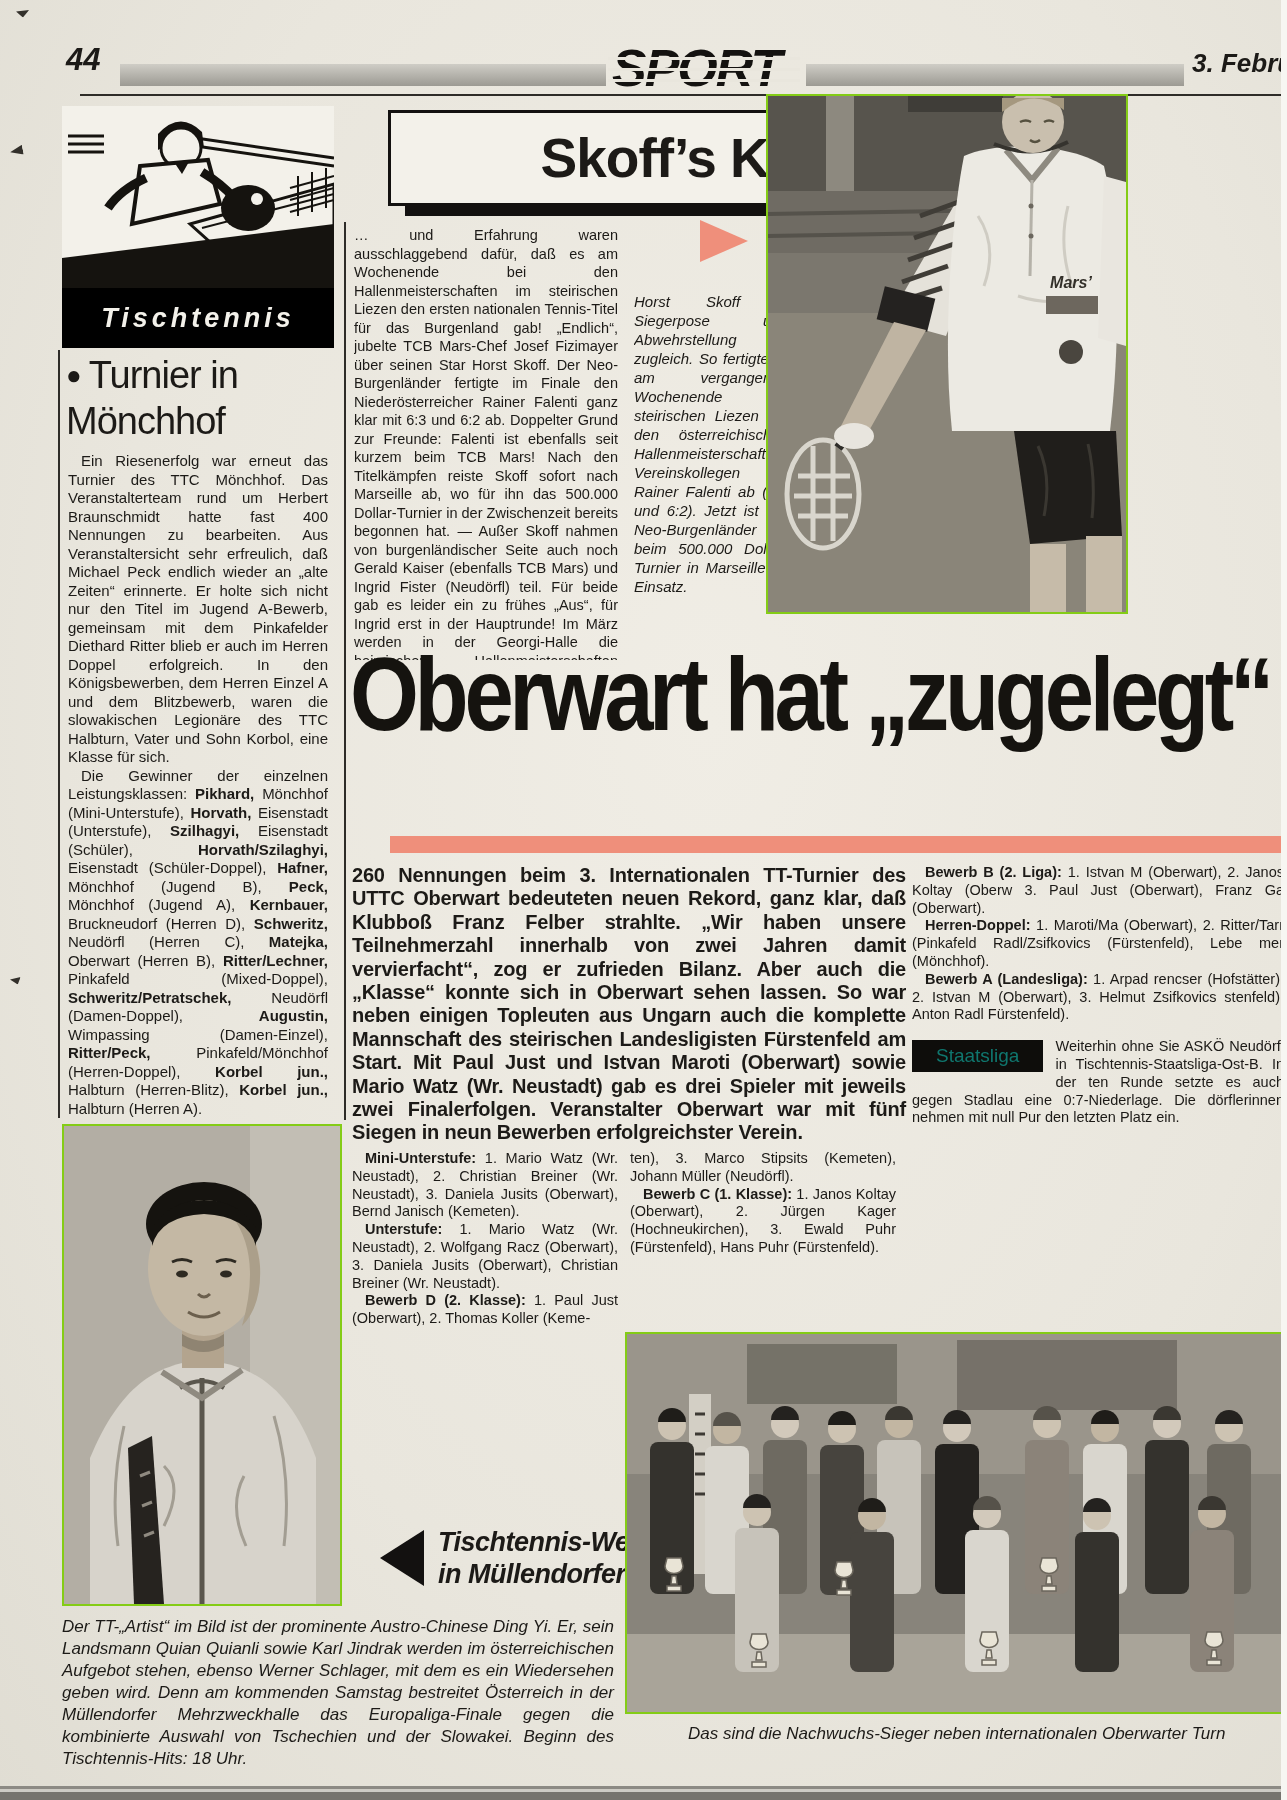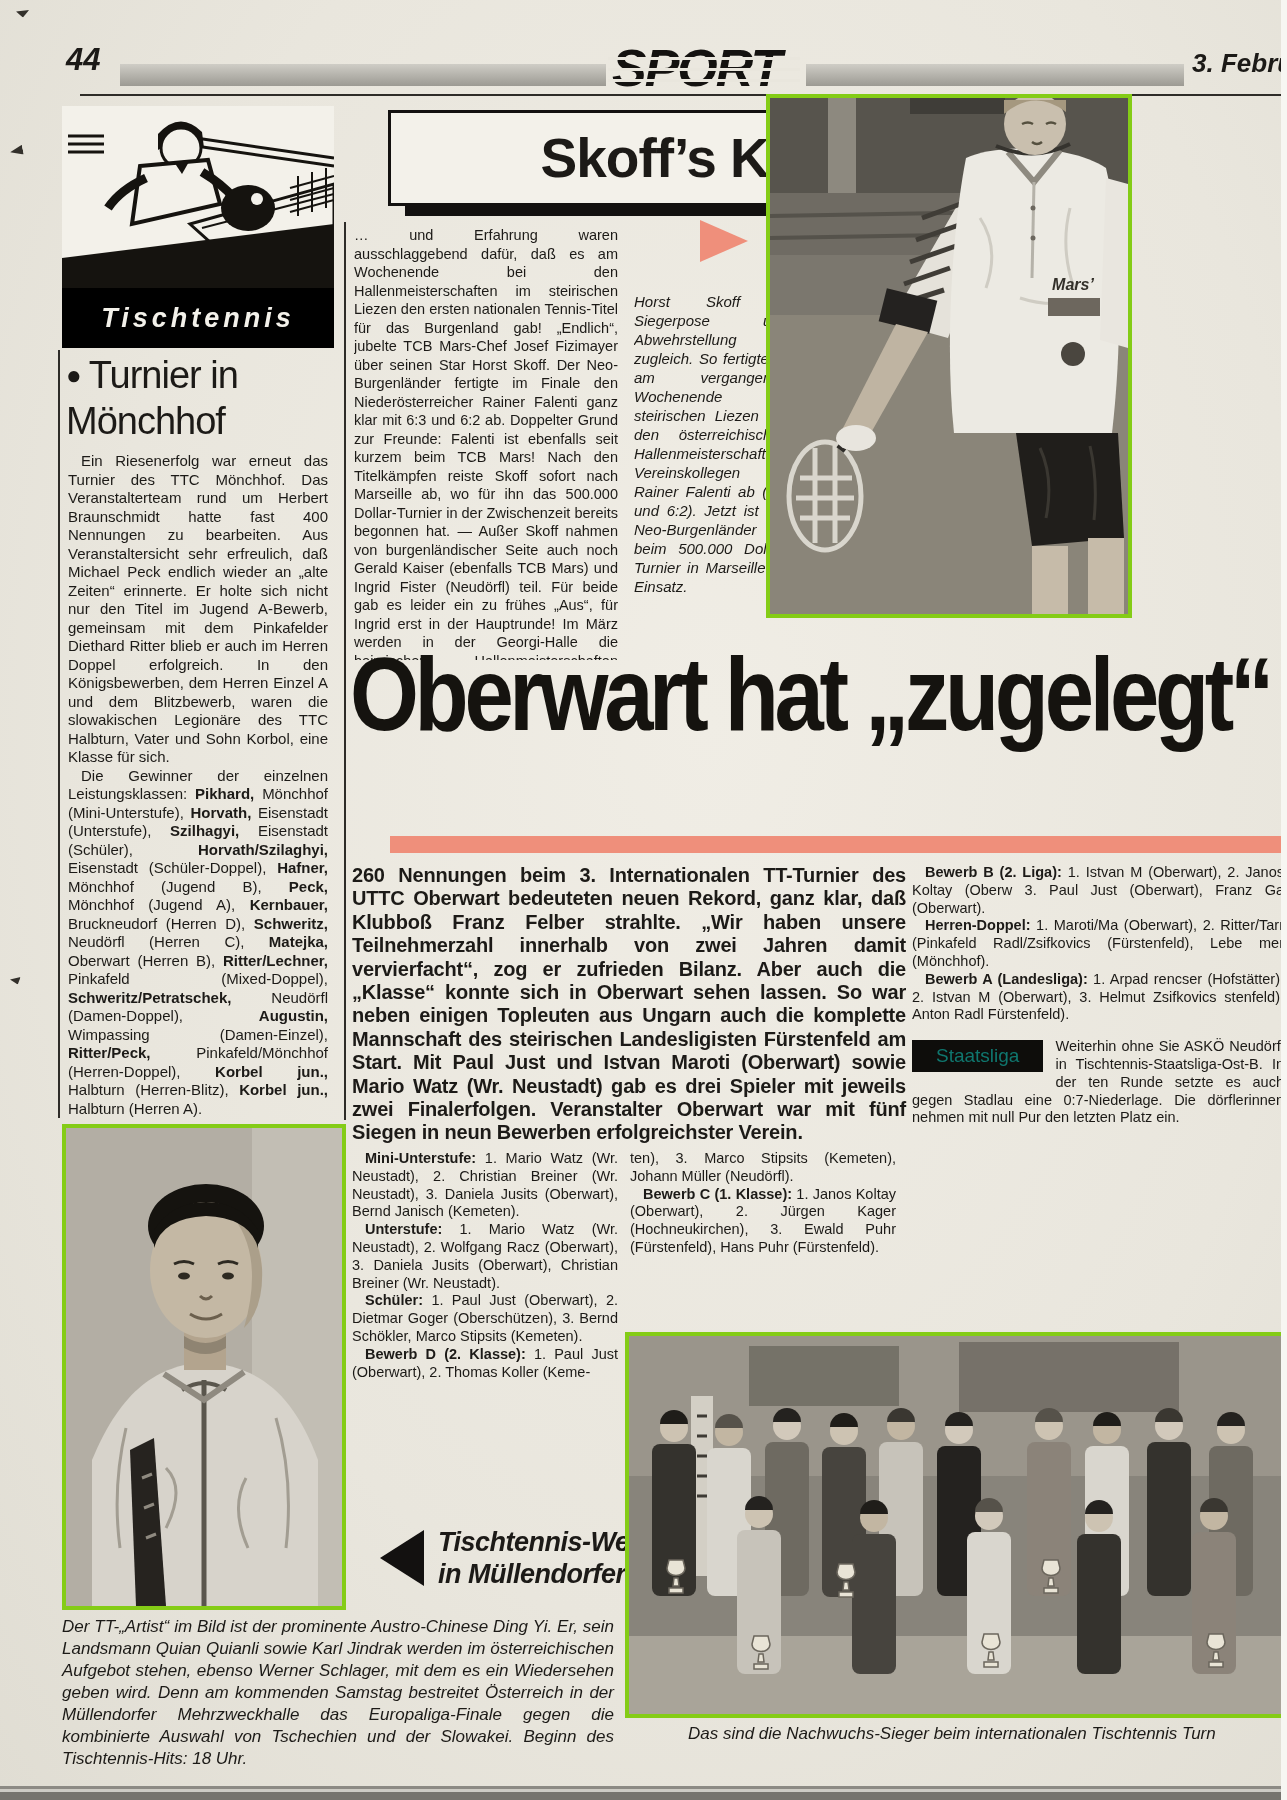--- a/index.html
+++ b/index.html
@@ -28,21 +28,21 @@
   .bodytext p{margin:0;text-indent:13px}
   
   .skoffbox{background:#f3f1ea;border:3px solid #131110;box-shadow:14px 13px 0 -3px #131110;
     display:flex;align-items:center;justify-content:center}
   .skofftitle{font-weight:900;font-size:55px;letter-spacing:-1px}
   .skoffbody{font-size:14.5px;line-height:18.5px;text-align:justify;overflow:hidden}
   .capcol{font-style:italic;font-size:15px;line-height:19px;text-align:justify;overflow:hidden;
     hyphens:auto;-webkit-hyphens:auto}
   .arrow-r{width:0;height:0;border-top:21px solid transparent;border-bottom:21px solid transparent;
     border-left:48px solid #ef8f7b}
-  .photo{border:4px solid #84cc16;overflow:hidden;background:#a3a3a3}
+  .photo{border:2px solid #84cc16;overflow:hidden;background:#a3a3a3}
   
   .bighead{font-weight:900;font-size:103px;letter-spacing:-5px;white-space:nowrap;
     transform:scaleX(.86);transform-origin:left top;color:#15130f}
   .salmonbar{background:#ef8f7b}
   .intro{font-weight:800;font-size:20px;line-height:23.4px;text-align:justify;letter-spacing:-.2px}
   .rescol{font-size:14.5px;line-height:17.8px;text-align:justify}
   .res{margin:0;text-indent:13px}
   .res.ni{text-indent:0}
   .staats{margin-top:14px;font-size:14.5px;line-height:17.8px;text-align:justify}
   .staatslabel{float:left;background:#0e0d0b;color:#0f766e;font-size:19px;padding:7px 24px;
@@ -181,21 +181,20 @@
 </div>
 
 <div class="abs bighead" style="left:350px;top:636px">Oberwart hat „zugelegt“</div>
 <div class="abs salmonbar" style="left:390px;top:836px;width:897px;height:17px"></div>
 
 <div class="abs intro" style="left:352px;top:864px;width:554px">260 Nennungen beim 3. Internationalen TT-Turnier des UTTC Oberwart bedeuteten neuen Rekord, ganz klar, daß Klubboß Franz Felber strahlte. „Wir haben unsere Teilnehmerzahl innerhalb von zwei Jahren damit vervierfacht“, zog er zufrieden Bilanz. Aber auch die „Klasse“ konnte sich in Oberwart sehen lassen. So war neben einigen Topleuten aus Ungarn auch die komplette Mannschaft des steirischen Landesligisten Fürstenfeld am Start. Mit Paul Just und Istvan Maroti (Oberwart) sowie Mario Watz (Wr. Neustadt) gab es drei Spieler mit jeweils zwei Finalerfolgen. Veranstalter Oberwart war mit fünf Siegen in neun Bewerben erfolgreichster Verein.</div>
 
 <div class="abs rescol" style="left:352px;top:1150px;width:266px;max-height:372px;overflow:hidden">
     <p class="res"><span class="b">Mini-Unterstufe:</span><span> 1. Mario Watz (Wr. Neustadt), 2. Christian Breiner (Wr. Neustadt), 3. Daniela Jusits (Oberwart), Bernd Janisch (Kemeten).</span></p>
     <p class="res"><span class="b">Unterstufe:</span><span> 1. Mario Watz (Wr. Neustadt), 2. Wolfgang Racz (Oberwart), 3. Daniela Jusits (Oberwart), Christian Breiner (Wr. Neustadt).</span></p>
-    <p class="res"><span class="b">Schüler:</span><span> 1. Paul Just (Oberwart), 2. Dietmar Goger (Oberschützen), 3. Bernd Schökler, Marco Stipsits (Kemeten).</span></p>
     <p class="res"><span class="b">Bewerb D (2. Klasse):</span><span> 1. Paul Just (Oberwart), 2. Thomas Koller (Keme-</span></p>
   </div>
 <div class="abs rescol" style="left:630px;top:1150px;width:266px;max-height:170px;overflow:hidden">
     <p class="res ni"><span>ten), 3. Marco Stipsits (Kemeten), Johann Müller (Neudörfl).</span></p>
     <p class="res"><span class="b">Bewerb C (1. Klasse):</span><span> 1. Janos Koltay (Oberwart), 2. Jürgen Kager (Hochneukirchen), 3. Ewald Puhr (Fürstenfeld), Hans Puhr (Fürstenfeld).</span></p>
   </div>
 <div class="abs" style="left:912px;top:864px;width:372px;overflow:hidden">
   <div class="rescol">
       <p class="res"><span class="b">Bewerb B (2. Liga):</span><span> 1. Istvan M (Oberwart), 2. Janos Koltay (Oberw 3. Paul Just (Oberwart), Franz Ga (Oberwart).</span></p>
       <p class="res"><span class="b">Herren-Doppel:</span><span> 1. Maroti/Ma (Oberwart), 2. Ritter/Tarr (Pinkafeld Radl/Zsifkovics (Fürstenfeld), Lebe mer (Mönchhof).</span></p>
@@ -303,16 +302,16 @@
       <path d="M38,232 c0,10 18,10 18,0 l-2,-8 -14,0 Z M45,242 l4,0 1,8 -6,0 Z M40,252 l14,0 0,5 -14,0 Z"></path>
       <path d="M208,236 c0,10 18,10 18,0 l-2,-8 -14,0 Z M215,246 l4,0 1,8 -6,0 Z M210,256 l14,0 0,5 -14,0 Z"></path>
       <path d="M413,232 c0,10 18,10 18,0 l-2,-8 -14,0 Z M420,242 l4,0 1,8 -6,0 Z M415,252 l14,0 0,5 -14,0 Z"></path>
       <path d="M123,308 c0,10 18,10 18,0 l-2,-8 -14,0 Z M130,318 l4,0 1,8 -6,0 Z M125,328 l14,0 0,5 -14,0 Z"></path>
       <path d="M353,306 c0,10 18,10 18,0 l-2,-8 -14,0 Z M360,316 l4,0 1,8 -6,0 Z M355,326 l14,0 0,5 -14,0 Z"></path>
       <path d="M578,306 c0,10 18,10 18,0 l-2,-8 -14,0 Z M585,316 l4,0 1,8 -6,0 Z M580,326 l14,0 0,5 -14,0 Z"></path>
     </g>
   </svg>
 </div>
 
-<div class="abs capnowrap" style="left:688px;top:1724px;width:594px">Das sind die Nachwuchs-Sieger beim internationalen Tischtennis Turn</div>
+<div class="abs capnowrap" style="left:688px;top:1724px;width:594px">Das sind die Nachwuchs-Sieger neben internationalen Oberwarter Turn</div>
 
 <div class="abs botstrip" style="left:0;top:1786px;width:1287px;height:14px"></div>
 <div class="abs edge" style="left:1281px;top:0;width:6px;height:1800px"></div>
 
 </body></html>

